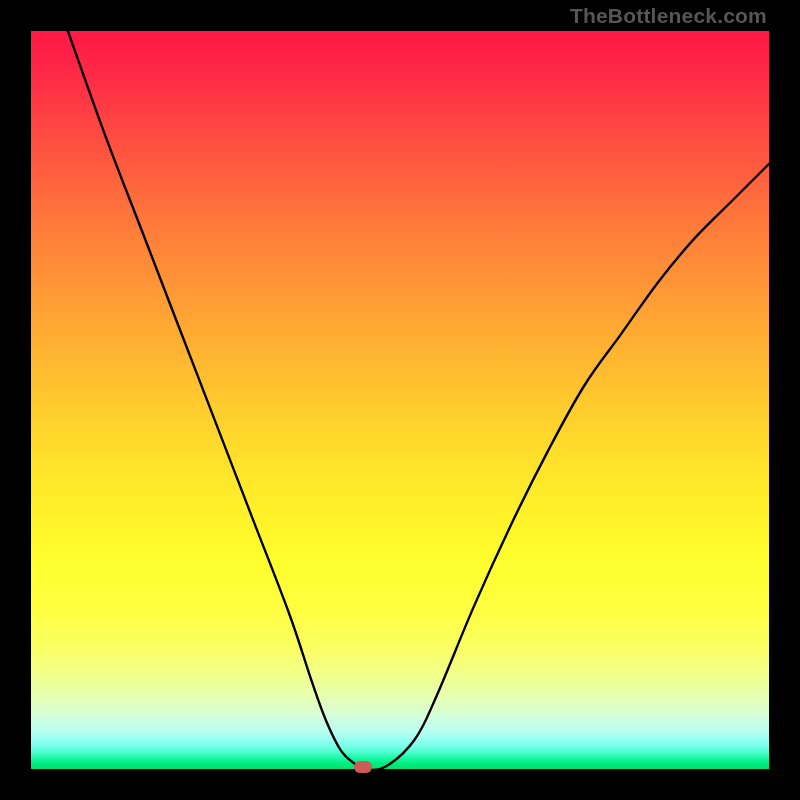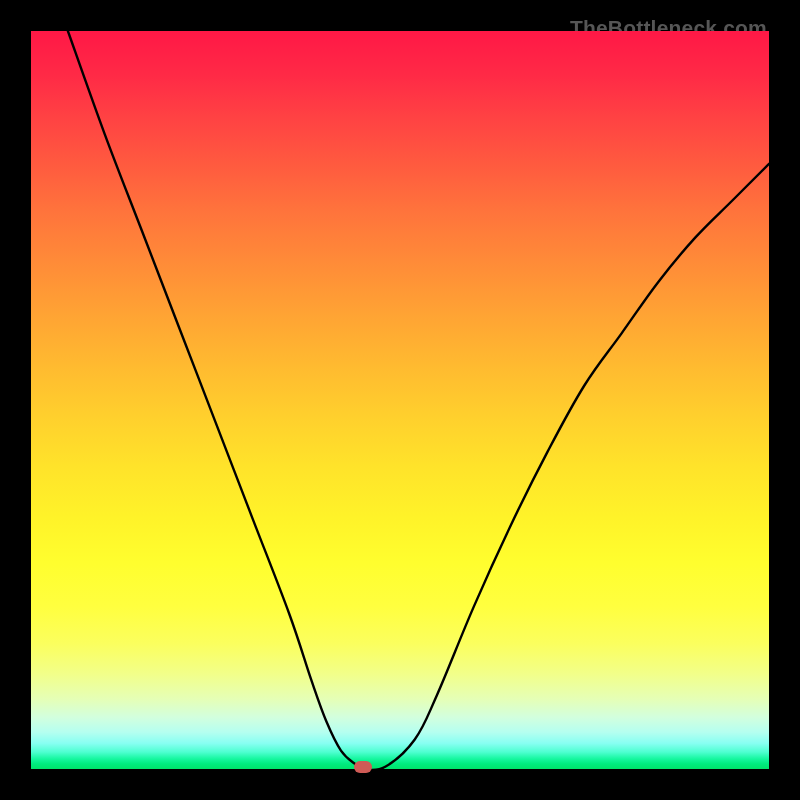--- a/index.html
+++ b/index.html
@@ -50,21 +50,21 @@
   .curve-layer { position: absolute; inset: 0; }
   .marker {
     position: absolute;
     width: 18px;
     height: 12px;
     background: #cf5b56;
     border-radius: 6px;
   }
   .watermark {
     position: absolute;
-    top: 16px;
+    top: 4px;
     right: 33px;
     font-family: Arial, Helvetica, sans-serif;
     font-size: 21px;
     font-weight: 600;
     color: #565656;
     letter-spacing: 0.2px;
   }
 </style>
 </head>
 <body>

